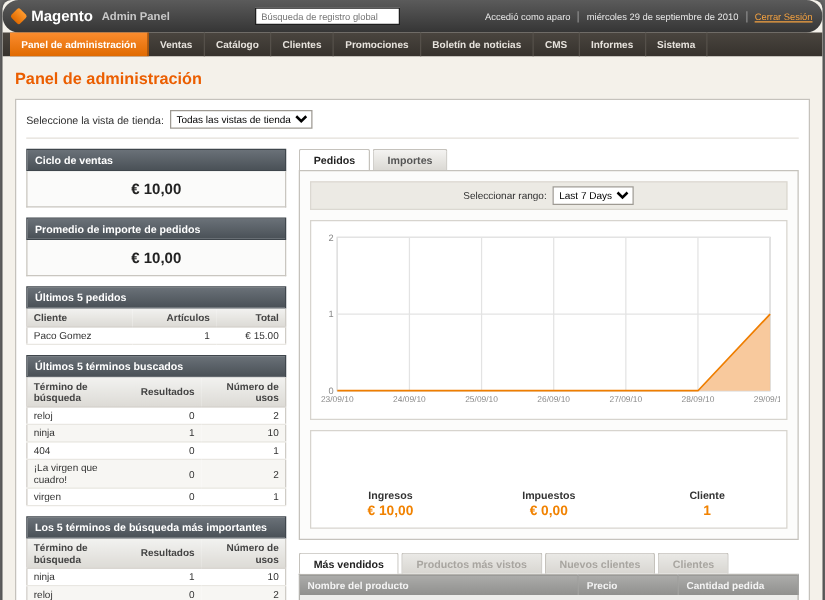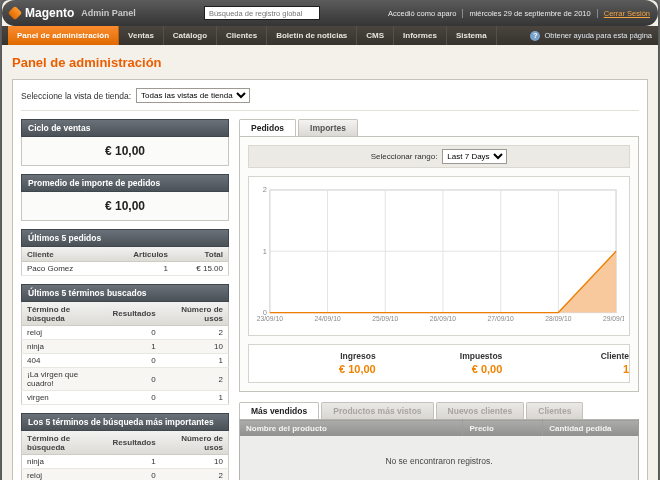--- a/index.html
+++ b/index.html
@@ -44,21 +44,21 @@
   
   .tabs{display:flex;gap:2px;}
   .tab{padding:3px 11px;border:1px solid #c5c2bc;border-bottom:none;background:linear-gradient(#f4f3f1,#dbd9d4);font-size:8.5px;font-weight:bold;color:#555;cursor:pointer;border-radius:2px 2px 0 0;}
   .tab.active{background:#fff;color:#222;}
   .tab.disabled{color:#a8a5a0;background:linear-gradient(#eae9e6,#d8d6d1);cursor:default;}
   .tab-panel{border:1px solid #c5c2bc;background:#fcfcfb;padding:8px;}
   .range-row{background:#eceae4;border:1px solid #dbd8d1;display:flex;justify-content:center;align-items:center;gap:5px;padding:3px 6px;font-size:8px;}
   .chart-wrap{margin-top:8px;background:#fff;border:1px solid #d7d4ce;padding:5px;}
   .chart-wrap svg{display:block;width:100%;height:auto;}
   .totals{margin-top:8px;border:1px solid #d7d4ce;background:#fff;display:flex;padding:6px 0 7px;}
-  .total{flex:1;text-align:right;}
+  .total{flex:1;text-align:center;margin-top:40px;}
   .t-label{display:block;font-weight:bold;font-size:8.5px;color:#333;}
   .t-value{display:block;font-weight:bold;font-size:11px;color:#f18200;margin-top:2px;}
   .bottom-tabs{display:flex;gap:2px;margin-top:10px;}
   
   .grid{width:100%;border-collapse:collapse;border:1px solid #b5b3ae;font-size:8px;}
   .grid th{background:linear-gradient(#acacaa,#8f8f8d);color:#f4f4f4;text-align:left;padding:3.5px 6px;font-size:8px;border-right:1px solid #9d9d9b;}
   .grid td.empty{background:#ededeb;text-align:center;padding:20px 0;color:#444;font-size:8.5px;}
 </style>
 </head>
 <body>
@@ -81,28 +81,25 @@
       <span class="sep"></span>
       <a>Cerrar Sesión</a>
     </div>
   </div>
 
   <div class="navbar">
     <div class="nav-item active">Panel de administración</div>
     <div class="nav-item">Ventas</div>
     <div class="nav-item">Catálogo</div>
     <div class="nav-item">Clientes</div>
+    <div class="nav-item">Promociones</div>
     <div class="nav-item">Boletín de noticias</div>
     <div class="nav-item">CMS</div>
     <div class="nav-item">Informes</div>
     <div class="nav-item">Sistema</div>
-    <div class="nav-help">
-      <span class="help-icon">?</span>
-      <span>Obtener ayuda para esta página</span>
-    </div>
   </div>
 
   <div class="page">
     <div class="page-title">Panel de administración</div>
 
     <div class="content-panel">
 
       <div class="store-switcher">
         <span>Seleccione la vista de tienda:</span>
         <select>

